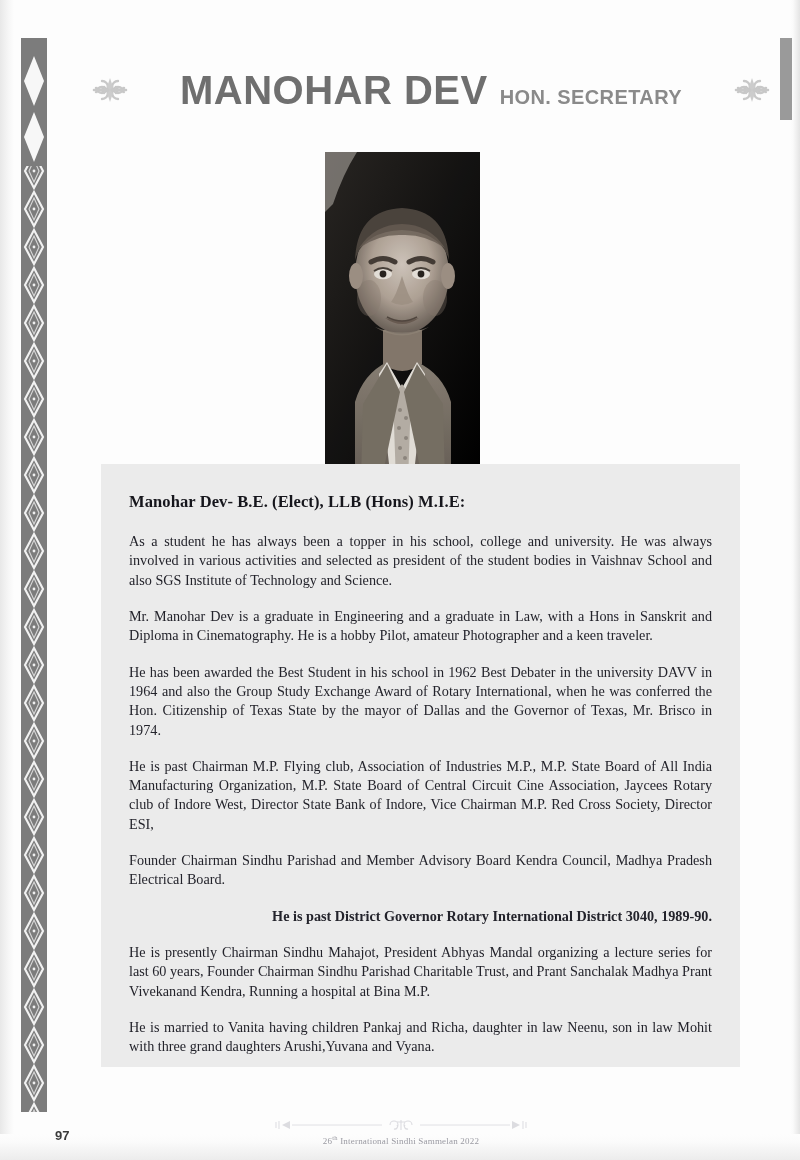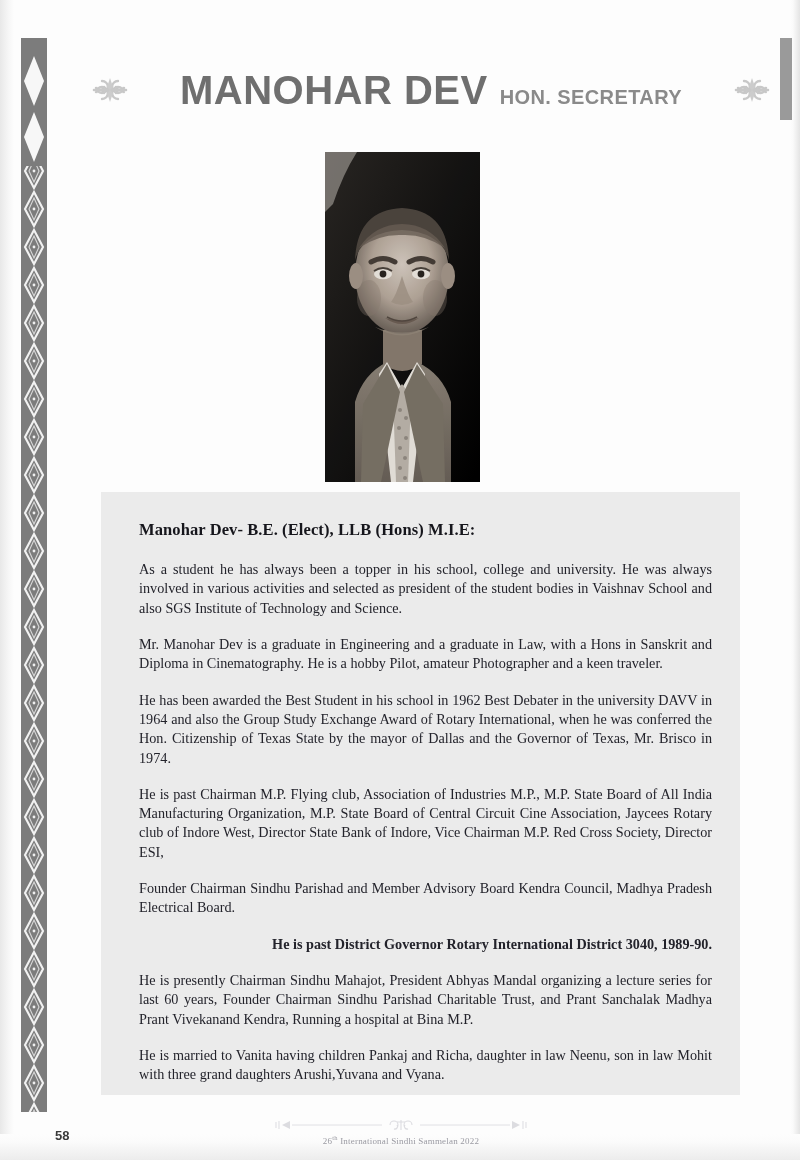--- a/index.html
+++ b/index.html
@@ -121,26 +121,26 @@
     height: 330px;
     background: #1a1a1a;
     overflow: hidden;
   }
   .portrait svg { display: block; }
 
   
   .panel {
     position: absolute;
     left: 101px;
-    top: 492px;
+    top: 464px;
     width: 639px;
     height: 603px;
     background: #ebebeb;
     box-sizing: border-box;
-    padding: 28px 28px 20px 38px;
+    padding: 28px 28px 20px 28px;
   }
 
   .bio-heading {
     font-family: "Liberation Serif", serif;
     font-weight: bold;
     font-size: 16.5px;
     color: #16161c;
     margin: 0 0 20px 0;
     letter-spacing: 0.1px;
   }
@@ -338,21 +338,21 @@
         <p class="bio-p">Mr. Manohar Dev is a graduate in Engineering and a graduate in Law, with a Hons in Sanskrit and Diploma in Cinematography. He is a hobby Pilot, amateur Photographer and a keen traveler.</p>
         <p class="bio-p">He has been awarded the Best Student in his school in 1962 Best Debater in the university DAVV in 1964 and also the Group Study Exchange Award of Rotary International, when he was conferred the Hon. Citizenship of Texas State by the mayor of Dallas and the Governor of Texas, Mr. Brisco in 1974.</p>
         <p class="bio-p">He is past Chairman M.P. Flying club, Association of Industries M.P., M.P. State Board of All India Manufacturing Organization, M.P. State Board of Central Circuit Cine Association, Jaycees Rotary club of Indore West, Director State Bank of Indore, Vice Chairman M.P. Red Cross Society, Director ESI,</p>
         <p class="bio-p">Founder Chairman Sindhu Parishad and Member Advisory Board Kendra Council, Madhya Pradesh Electrical Board.</p>
         <p class="bio-p bold">He is past District Governor Rotary International District 3040, 1989-90.</p>
         <p class="bio-p">He is presently Chairman Sindhu Mahajot, President Abhyas Mandal organizing a lecture series for last 60 years, Founder Chairman Sindhu Parishad  Charitable Trust, and Prant Sanchalak Madhya Prant  Vivekanand Kendra, Running a hospital at Bina M.P.</p>
         <p class="bio-p">He is married to Vanita having children Pankaj and Richa, daughter in law Neenu, son in law Mohit with three grand daughters Arushi,Yuvana and Vyana.</p>
       </div>
   </div>
 
-  <div class="page-number">58</div>
+  <div class="page-number">97</div>
 
   <div class="footer-center">
     <svg class="footer-rule" viewBox="0 0 262 16">
       <line x1="22" y1="8" x2="112" y2="8" stroke="#b9b9c2" stroke-width="0.9"></line>
       <line x1="150" y1="8" x2="240" y2="8" stroke="#b9b9c2" stroke-width="0.9"></line>
       <g fill="none" stroke="#b9b9c2" stroke-width="1.1">
         <path d="M120 8 a4 4 0 1 1 4 4 a2.6 2.6 0 0 0 3 -4"></path>
         <path d="M142 8 a4 4 0 1 0 -4 4 a2.6 2.6 0 0 1 -3 -4"></path>
         <path d="M131 3 L131 13 M127 5 L135 5"></path>
       </g>

